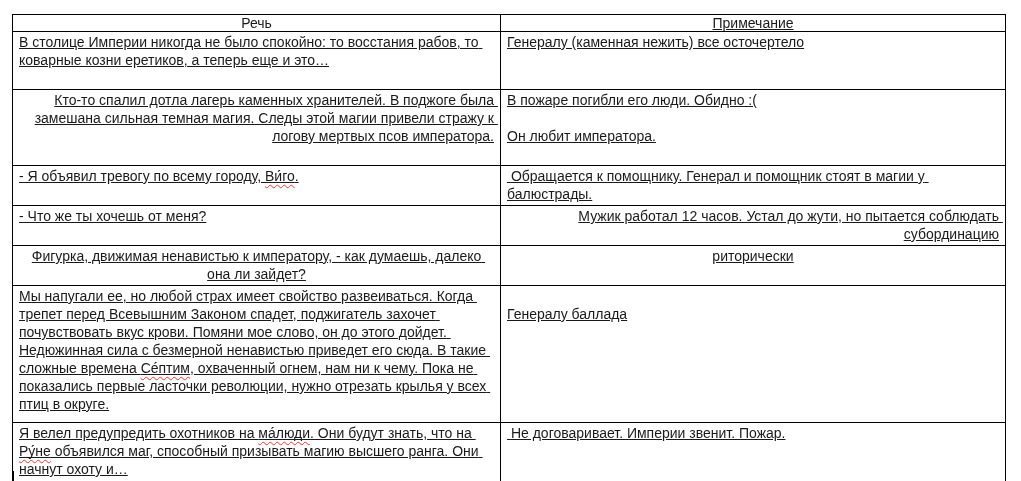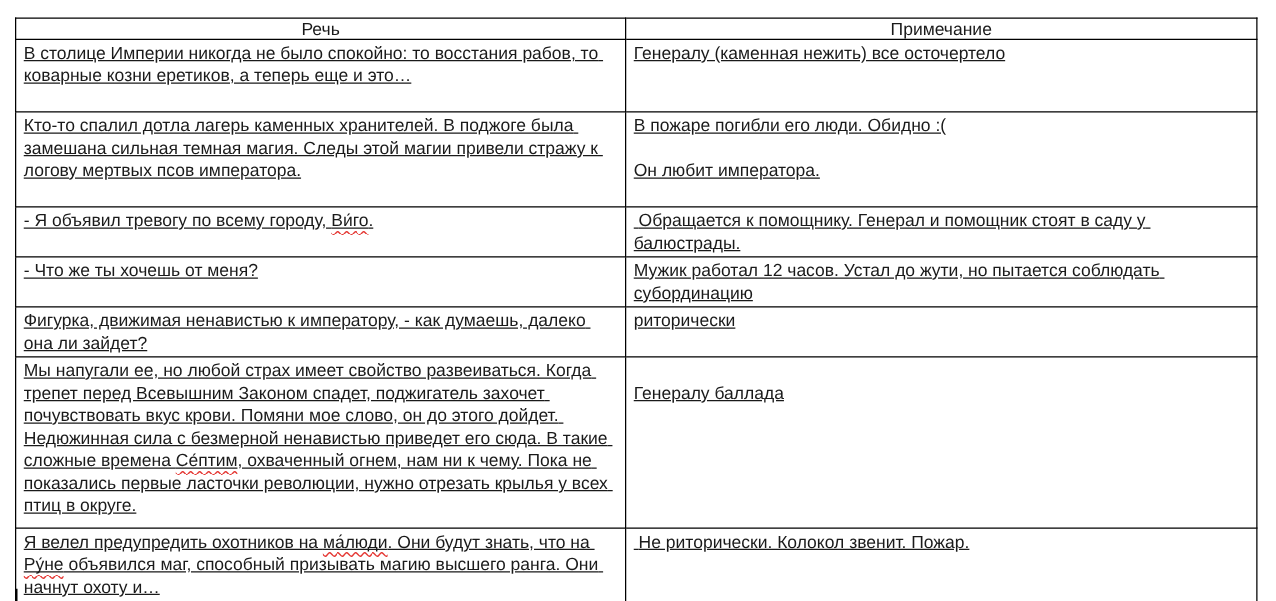--- a/index.html
+++ b/index.html
@@ -68,61 +68,61 @@
 <div class="page">
 
   <table class="doc-table" style="color: rgb(26, 26, 26);">
     <colgroup>
       <col style="width:488px">
       <col style="width:505px">
     </colgroup>
     <thead>
       <tr>
         <th style="border-color: rgb(0, 0, 0);">Речь</th>
-        <th style="border-color: rgb(0, 0, 0);">Примечание</th>
+        <th style="border-color: rgb(0, 0, 0); text-decoration: underline;">Примечание</th>
       </tr>
     </thead>
     <tbody>
         <tr style="height: 58px;">
           <td style="border-color: rgb(0, 0, 0);">
             <p>В столице Империи никогда не было спокойно: то восстания рабов, то коварные козни еретиков, а теперь еще и это…</p>
             <p></p>
           </td>
           <td style="border-color: rgb(0, 0, 0);">
             <p>Генералу (каменная нежить) все осточертело</p>
           </td>
         </tr>
         <tr style="height: 70px;">
-          <td style="border-color: rgb(0, 0, 0);">
+          <td style="border-color: rgb(0, 0, 0); text-align: right;">
             <p>Кто-то спалил дотла лагерь каменных хранителей. В поджоге была замешана сильная темная магия. Следы этой магии привели стражу к логову мертвых псов императора.</p>
             <p></p>
           </td>
           <td style="border-color: rgb(0, 0, 0);">
             <p>В пожаре погибли его люди. Обидно :(</p>
             <p></p>
             <p>Он любит императора.</p>
           </td>
         </tr>
         <tr style="height: 22px;">
           <td style="border-color: rgb(0, 0, 0);">
             <p>- Я объявил тревогу по всему городу, <span class="sq">Ви́го</span>.</p>
           </td>
           <td style="border-color: rgb(0, 0, 0);">
-            <p> Обращается к помощнику. Генерал и помощник стоят в саду у балюстрады.</p>
+            <p> Обращается к помощнику. Генерал и помощник стоят в магии у балюстрады.</p>
           </td>
         </tr>
         <tr style="height: 36px;">
           <td style="border-color: rgb(0, 0, 0);">
             <p>- Что же ты хочешь от меня?</p>
           </td>
-          <td style="border-color: rgb(0, 0, 0);">
+          <td style="border-color: rgb(0, 0, 0); text-align: right;">
             <p>Мужик работал 12 часов. Устал до жути, но пытается соблюдать субординацию</p>
           </td>
         </tr>
-        <tr style="height: 36px;">
+        <tr style="height: 36px; text-align: center;">
           <td style="border-color: rgb(0, 0, 0);">
             <p>Фигурка, движимая ненавистью к императору, - как думаешь, далеко она ли зайдет?</p>
           </td>
           <td style="border-color: rgb(0, 0, 0);">
             <p>риторически</p>
           </td>
         </tr>
         <tr style="height: 137px;">
           <td style="border-color: rgb(0, 0, 0);">
             <p>Мы напугали ее, но любой страх имеет свойство развеиваться. Когда трепет перед Всевышним Законом спадет, поджигатель захочет почувствовать вкус крови. Помяни мое слово, он до этого дойдет. Недюжинная сила с безмерной ненавистью приведет его сюда. В такие сложные времена <span class="sq">Се́птим</span>, охваченный огнем, нам ни к чему. Пока не показались первые ласточки революции, нужно отрезать крылья у всех птиц в округе.</p>
@@ -131,21 +131,21 @@
             <p></p>
             <p>Генералу баллада</p>
           </td>
         </tr>
         <tr style="height: 77px;">
           <td style="border-color: rgb(0, 0, 0);">
             <p>Я велел предупредить охотников на <span class="sq">ма́люди</span>. Они будут знать, что на <span class="sq">Ру́не</span> объявился маг, способный призывать магию высшего ранга. Они начнут охоту и…</p>
             <p></p>
           </td>
           <td style="border-color: rgb(0, 0, 0);">
-            <p> Не риторически. Колокол звенит. Пожар.</p>
+            <p> Не договаривает. Империи звенит. Пожар.</p>
           </td>
         </tr>
       </tbody>
   </table>
 
   <div class="next-table-stub"></div>
 
 </div>
 
 </body></html>

